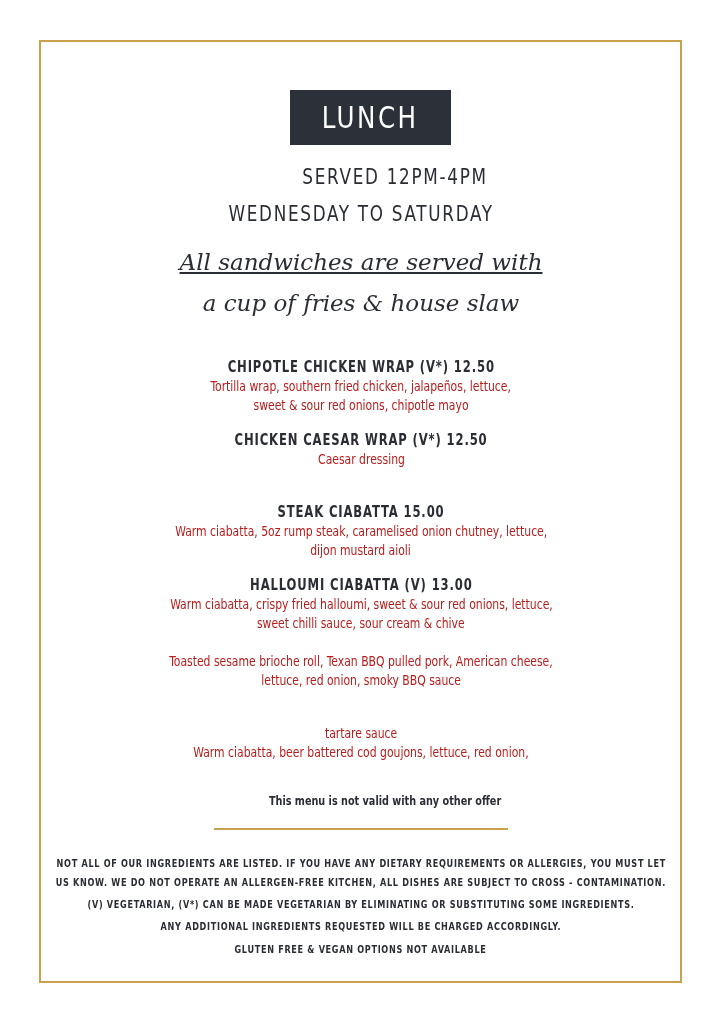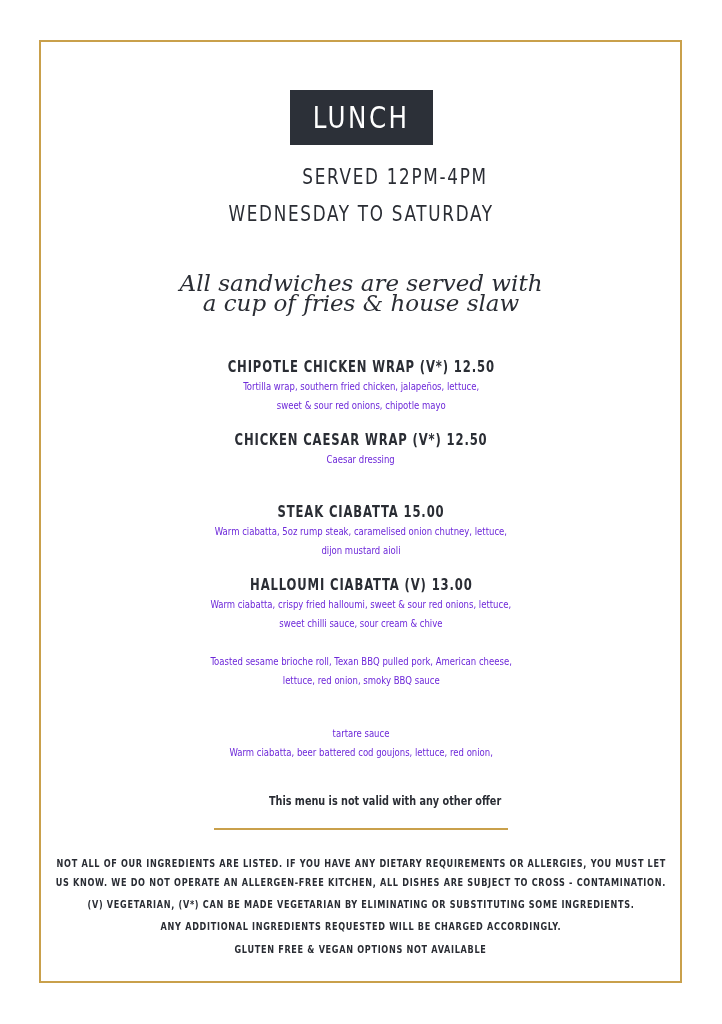--- a/index.html
+++ b/index.html
@@ -6,59 +6,59 @@
     body {
       width: 722px; height: 1024px; background: #ffffff; position: relative;
       font-family: "DejaVu Sans Condensed", "DejaVu Sans", sans-serif;
       color: #2a2d34; overflow: hidden;
     }
     .frame {
       position: absolute; left: 39px; top: 40px; width: 643px; height: 943px;
       border: 2px solid #c9a04b; box-sizing: border-box;
     }
     .title-box {
-      position: absolute; left: 290px; top: 90px; width: 143px; height: 55px;
+      position: absolute; left: 290px; top: 90px; width: 161px; height: 55px;
       background: #2c3038; color: #ffffff; display: flex; align-items: center; justify-content: center;
       font-family: "DejaVu Sans", sans-serif; font-size: 30px; letter-spacing: 3px;
       transform-origin: center; 
     }
     .title-box span { display: inline-block; transform: scaleX(0.82); }
     .hours {
       position: absolute; left: 0; width: 722px; text-align: center;
       font-size: 22px; letter-spacing: 2px; color: #2a2d34;
     }
     .hours span { display: inline-block; transform: scaleX(0.85); }
     .script {
       position: absolute; left: 0; width: 722px; text-align: center;
       font-family: "DejaVu Serif", serif; font-style: italic; font-size: 23px; color: #2a2d34;
     }
     .item { position: absolute; left: 0; width: 722px; text-align: center; }
     .item .name { font-size: 15px; letter-spacing: 1px; font-weight: bold; color: #2a2d34; line-height: 19px; }
     .item .name span, .item .desc span, .footer-line span, .note span { display: inline-block; transform: scaleX(0.86); }
-    .item .desc { font-size: 11px; line-height: 19px; color: #6d28d9; }
+    .item .desc { font-size: 14px; line-height: 19px; color: #b91c1c; }
     .note { position: absolute; left: 0; width: 722px; text-align: center; font-size: 12.5px; font-weight: bold; }
     .divider { position: absolute; left: 214px; top: 828px; width: 294px; height: 2px; background: #c9a04b; }
     .footer-line {
       position: absolute; left: 0; width: 722px; text-align: center;
       font-size: 10.5px; font-weight: bold; letter-spacing: 0.8px; color: #2a2d34;
     }
   </style>
 </head>
 <body>
 
 <div class="frame"></div>
 
 <div class="title-box">
   <span>LUNCH</span>
 </div>
 
 <div class="hours" style="top:164px;padding-left:34px;"><span>SERVED 12PM-4PM</span></div>
 <div class="hours" style="top:201px;"><span>WEDNESDAY TO SATURDAY</span></div>
 
-<div class="script" style="top:270px;">All sandwiches are served with</div>
+<div class="script" style="top:249px;text-decoration:underline;">All sandwiches are served with</div>
 <div class="script" style="top:290px;">a cup of fries &amp; house slaw</div>
 
 <div class="item" style="top:358px;">
   <div class="name"><span>CHIPOTLE CHICKEN WRAP (V*) 12.50</span></div>
   <div class="desc"><span>Tortilla wrap, southern fried chicken, jalapeños, lettuce,</span></div>
   <div class="desc"><span>sweet &amp; sour red onions, chipotle mayo</span></div>
 </div>
 
 <div class="item" style="top:431px;">
   <div class="name"><span>CHICKEN CAESAR WRAP (V*) 12.50</span></div>

